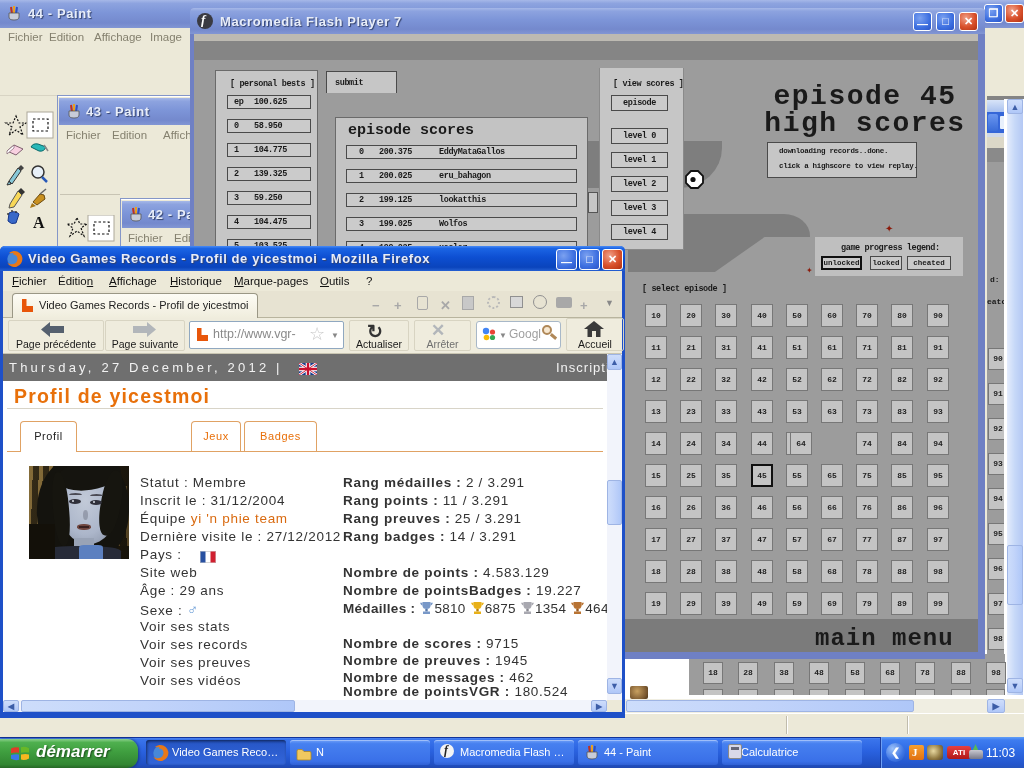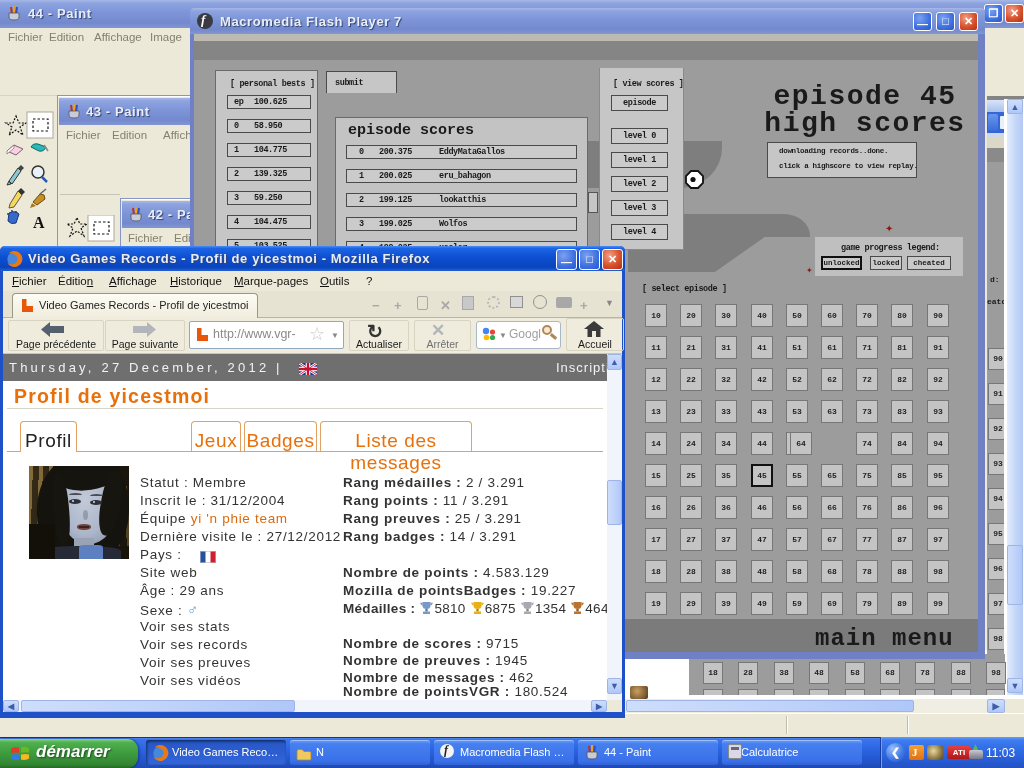--- a/index.html
+++ b/index.html
@@ -26,21 +26,21 @@
 .pbrow u{text-decoration:none;position:absolute;left:26px;top:1px}
 .esrow{width:231px;height:14px;font-size:8.5px;letter-spacing:-0.4px}
 .esrow i{font-style:normal;position:absolute;left:12px;top:1px}
 .esrow u{text-decoration:none;position:absolute;left:32px;top:1px}
 .esrow s{text-decoration:none;position:absolute;left:92px;top:1px}
 .vsb{width:57px;height:16px;font-size:8.5px;letter-spacing:-0.4px;text-align:center;line-height:14px}
 .gc{position:absolute;width:22px;height:23px;background:#C4C4C4;border:1px solid #777;font-family:"Liberation Mono",monospace;font-weight:bold;font-size:8px;color:#222;text-align:center;line-height:21px}
 .tico{color:#A8A8A8;font-size:13px;font-weight:bold}
 .nbtn{border:1px solid #D8D4C2;border-radius:2px}
 .nlbl{font-size:10.5px;color:#1a1a1a;text-align:center;white-space:nowrap}
-.ptab{height:30px;border:1px solid #E0A264;border-bottom:none;border-radius:4px 4px 0 0;background:#fff;text-align:center;font-size:19px;letter-spacing:0.6px;padding-top:8px;color:#E8700A}
+.ptab{height:30px;border:1px solid #E0A264;border-bottom:none;border-radius:4px 4px 0 0;background:#fff;text-align:center;font-size:11px;letter-spacing:0.6px;padding-top:8px;color:#E8700A}
 .tkb{width:140px;height:25px;border-radius:3px;background:linear-gradient(180deg,#6FA0F8,#4680F0 15%,#3A70E8 85%,#3060D4);box-shadow:inset 0 1px 0 rgba(255,255,255,.35);color:#fff;font-size:11px;line-height:25px;white-space:nowrap;overflow:hidden}
 .iegc{width:20px;height:22px;background:#C4C4C4;border:1px solid #777;font-family:"Liberation Mono",monospace;font-weight:bold;font-size:8px;color:#222;text-align:center;line-height:20px}
 </style></head>
 <body>
 
 <div class="abs titleI" style="left:0;top:0;width:1024px;height:28px"></div>
 <div class="abs" style="left:6px;top:5px;width:16px;height:17px"><svg width="16" height="17" viewBox="0 0 16 17">
       <line x1="5" y1="2" x2="6" y2="9" stroke="#C03020" stroke-width="2"></line>
       <line x1="8" y1="1" x2="8" y2="9" stroke="#E8A020" stroke-width="2"></line>
       <line x1="11" y1="2" x2="10" y2="9" stroke="#3050C0" stroke-width="2"></line>
@@ -483,21 +483,20 @@
           <path d="M9 0 V12" stroke="#C8102E" stroke-width="2.4"></path>
           <path d="M0 6 H18" stroke="#C8102E" stroke-width="2.4"></path>
           <path d="M0 0 L18 12 M18 0 L0 12" stroke="#C8102E" stroke-width="0.9"></path>
         </svg></div>
   <div class="abs" style="left:553px;top:6px;font-size:13px;letter-spacing:1px;color:#F2F2F2">Inscriptio</div>
   <div class="abs" style="left:11px;top:31px;font-size:19.5px;font-weight:bold;color:#E8700A;letter-spacing:1.2px">Profil de yicestmoi</div>
   <div class="abs" style="left:4px;top:54px;width:596px;height:1px;background:#D8D4C8"></div>
   <div class="abs ptab" style="left:17px;top:67px;width:57px;color:#222">Profil</div>
   <div class="abs ptab" style="left:188px;top:67px;width:50px">Jeux</div>
   <div class="abs ptab" style="left:241px;top:67px;width:73px">Badges</div>
-  <div class="abs ptab" style="left:317px;top:67px;width:152px">Liste des messages</div>
   <div class="abs" style="left:4px;top:97px;width:596px;height:1px;background:#E0A264"></div>
   <div class="abs" style="left:18px;top:97px;width:55px;height:1px;background:#fff"></div>
   <div class="abs" style="left:26px;top:112px;width:100px;height:93px;overflow:hidden;background:linear-gradient(100deg,#352C18 0%,#241D10 40%,#17130A 100%)">
 <div class="abs" style="left:0;top:0;width:30px;height:93px;background:repeating-linear-gradient(92deg,rgba(198,160,84,.55) 0 4px,rgba(60,45,20,.08) 4px 10px)"></div>
 <div class="abs" style="left:76px;top:20px;width:24px;height:60px;background:repeating-linear-gradient(86deg,rgba(170,135,70,.4) 0 4px,rgba(60,45,20,.05) 4px 11px)"></div>
 <div class="abs" style="left:8px;top:-12px;width:92px;height:112px;background:#14130E;border-radius:48%;transform:rotate(3deg)"></div>
 <div class="abs" style="left:31px;top:8px;width:56px;height:70px;background:radial-gradient(ellipse at 45% 38%,#C2CAD8 0%,#ACB6CA 55%,#8E98AC 85%,#747C90 100%);border-radius:46% 50% 48% 50%"></div>
 <div class="abs" style="left:28px;top:-6px;width:64px;height:30px;background:#15140F;border-radius:50%;transform:rotate(-9deg)"></div>
 <div class="abs" style="left:72px;top:4px;width:20px;height:66px;background:#16150F;border-radius:45%;transform:rotate(10deg)"></div>
 <div class="abs" style="left:24px;top:6px;width:16px;height:74px;background:#16150F;border-radius:45%;transform:rotate(-5deg)"></div>
@@ -532,21 +531,21 @@
   <div class="abs fftxt lnk" style="left:137px;top:265px">Voir ses stats</div>
   <div class="abs fftxt lnk" style="left:137px;top:283px">Voir ses records</div>
   <div class="abs fftxt lnk" style="left:137px;top:301px">Voir ses preuves</div>
   <div class="abs fftxt lnk" style="left:137px;top:319px">Voir ses vidéos</div>
 
   <div class="abs fftxt" style="left:340px;top:121px"><b>Rang médailles :</b> 2 / 3.291</div>
   <div class="abs fftxt" style="left:340px;top:139px"><b>Rang points :</b> 11 / 3.291</div>
   <div class="abs fftxt" style="left:340px;top:157px"><b>Rang preuves :</b> 25 / 3.291</div>
   <div class="abs fftxt" style="left:340px;top:175px"><b>Rang badges :</b> 14 / 3.291</div>
   <div class="abs fftxt" style="left:340px;top:211px"><b>Nombre de points :</b> 4.583.129</div>
-  <div class="abs fftxt" style="left:340px;top:229px"><b>Mozilla de pointsBadges :</b> 19.227</div>
+  <div class="abs fftxt" style="left:340px;top:229px"><b>Nombre de pointsBadges :</b> 19.227</div>
   <div class="abs fftxt" style="left:340px;top:247px;letter-spacing:0.3px"><b>Médailles :</b> <span><svg width="15" height="14" viewBox="0 0 15 14" style="vertical-align:-2px">
             <path d="M3.5 1 H11.5 V4.5 Q11.5 8 7.5 8 Q3.5 8 3.5 4.5 Z" fill="#7898C8"></path>
             <path d="M1 1.8 H3.5 V4.8 Q1.8 4.2 1 1.8 Z M14 1.8 H11.5 V4.8 Q13.2 4.2 14 1.8 Z" fill="#7898C8"></path>
             <rect x="6.3" y="8" width="2.4" height="2.5" fill="#5878A8"></rect>
             <path d="M4 10.5 H11 V13 H4 Z" fill="#7898C8"></path>
           </svg><span>5810 </span><svg width="15" height="14" viewBox="0 0 15 14" style="vertical-align:-2px">
             <path d="M3.5 1 H11.5 V4.5 Q11.5 8 7.5 8 Q3.5 8 3.5 4.5 Z" fill="#E8B018"></path>
             <path d="M1 1.8 H3.5 V4.8 Q1.8 4.2 1 1.8 Z M14 1.8 H11.5 V4.8 Q13.2 4.2 14 1.8 Z" fill="#E8B018"></path>
             <rect x="6.3" y="8" width="2.4" height="2.5" fill="#B88008"></rect>
             <path d="M4 10.5 H11 V13 H4 Z" fill="#E8B018"></path>

